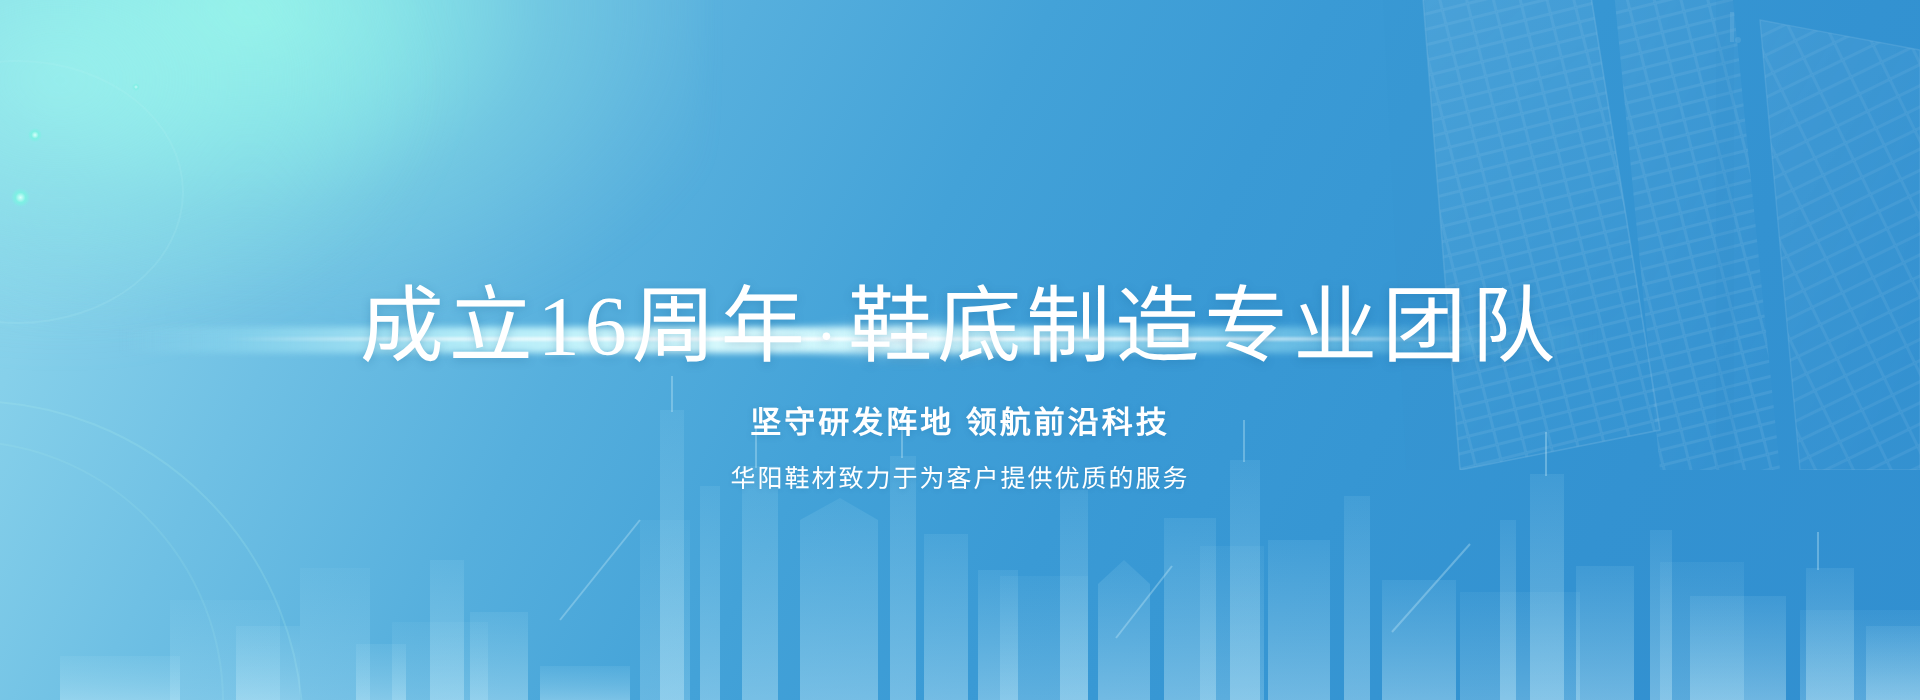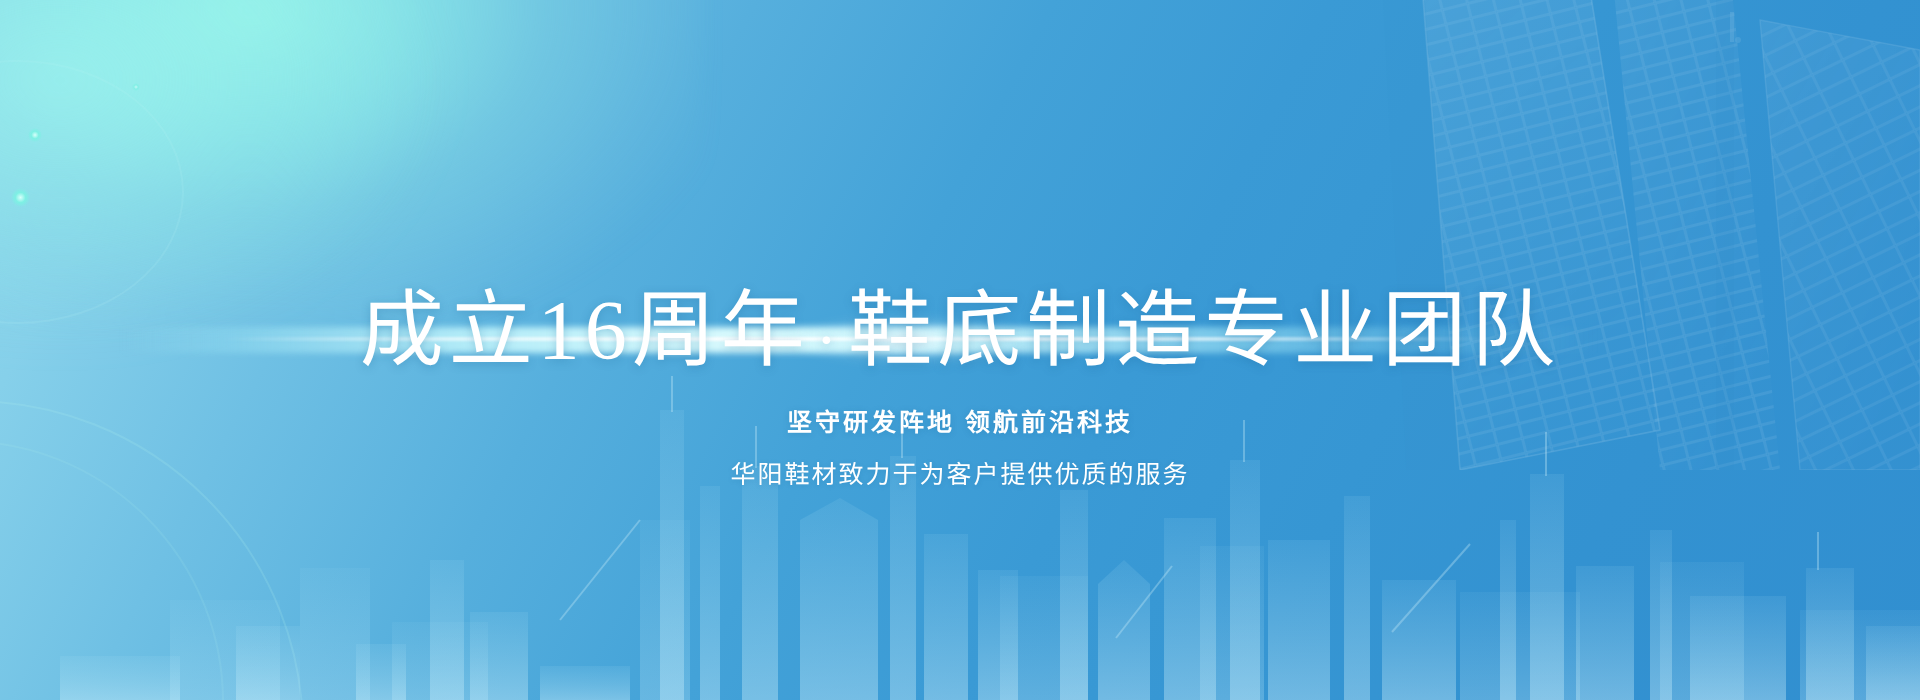--- a/index.html
+++ b/index.html
@@ -135,21 +135,21 @@
     white-space:nowrap;
     font-family:"Liberation Serif","DejaVu Serif",serif;
   }
   .headline .dot{
     font-size:64px;
     vertical-align:middle;
     padding:0 6px;
   }
   .subline-1{
     margin:0 0 16px 0;
-    font-size:25px;
+    font-size:31px;
     font-weight:700;
     letter-spacing:3px;
     color:#ffffff;
     text-shadow:0 1px 6px rgba(20,90,140,.22);
     white-space:nowrap;
   }
   .subline-2{
     margin:16px;
     font-size:25px;
     font-weight:400;

